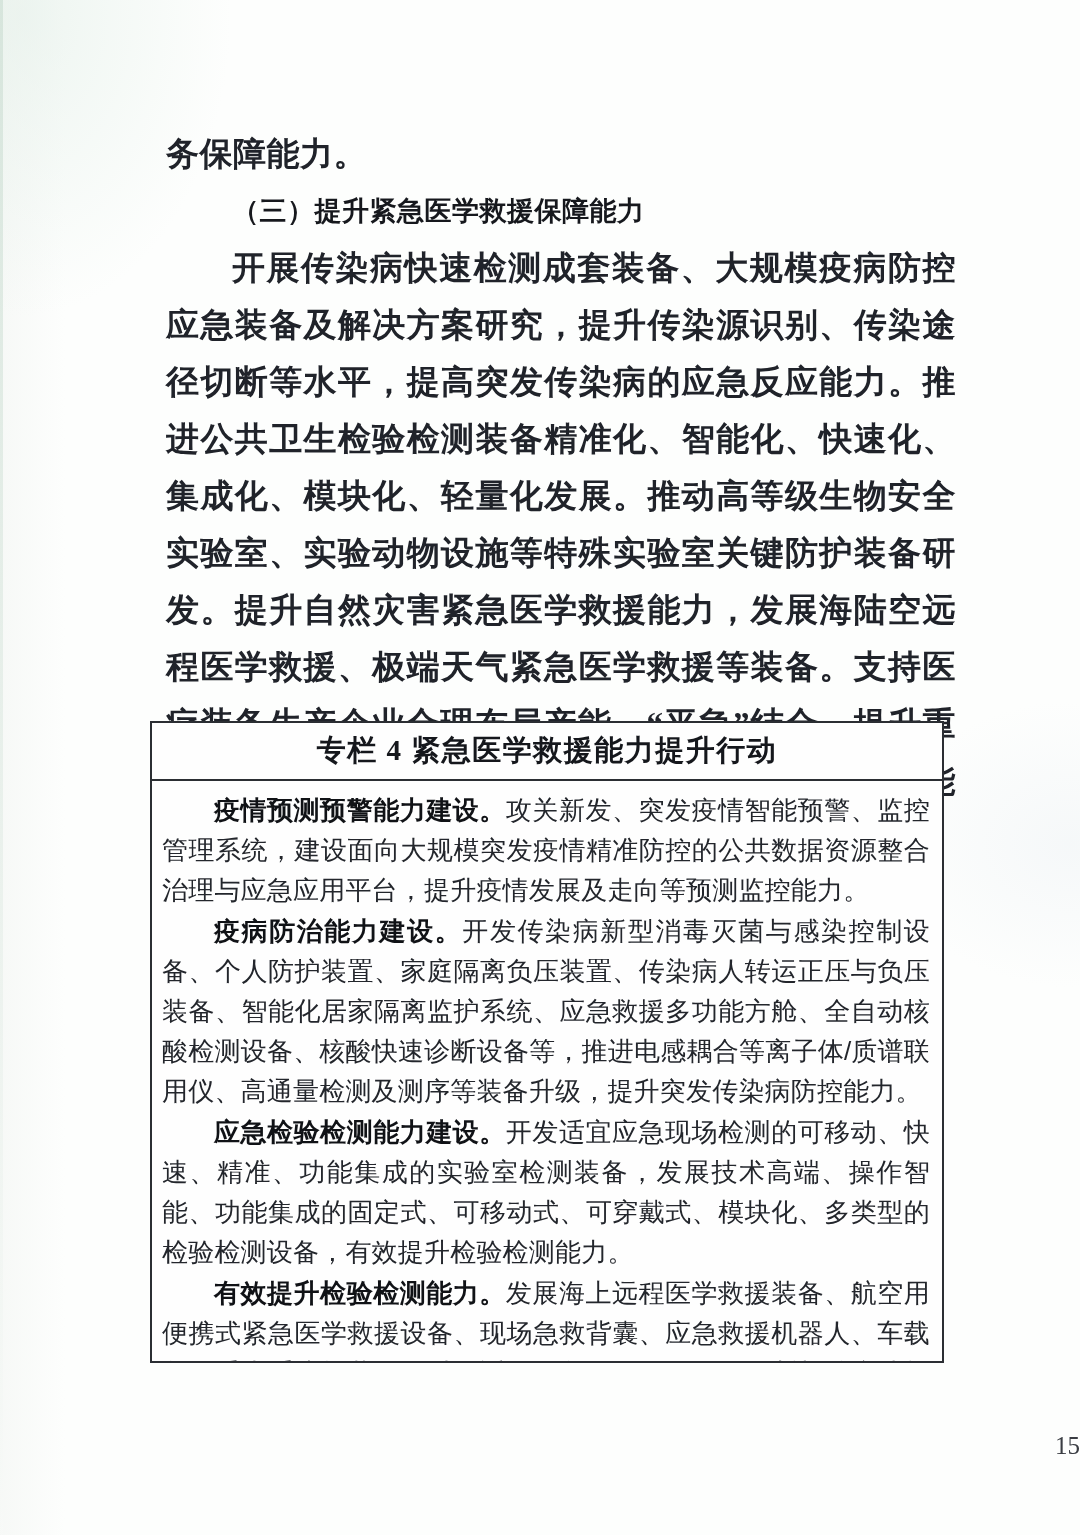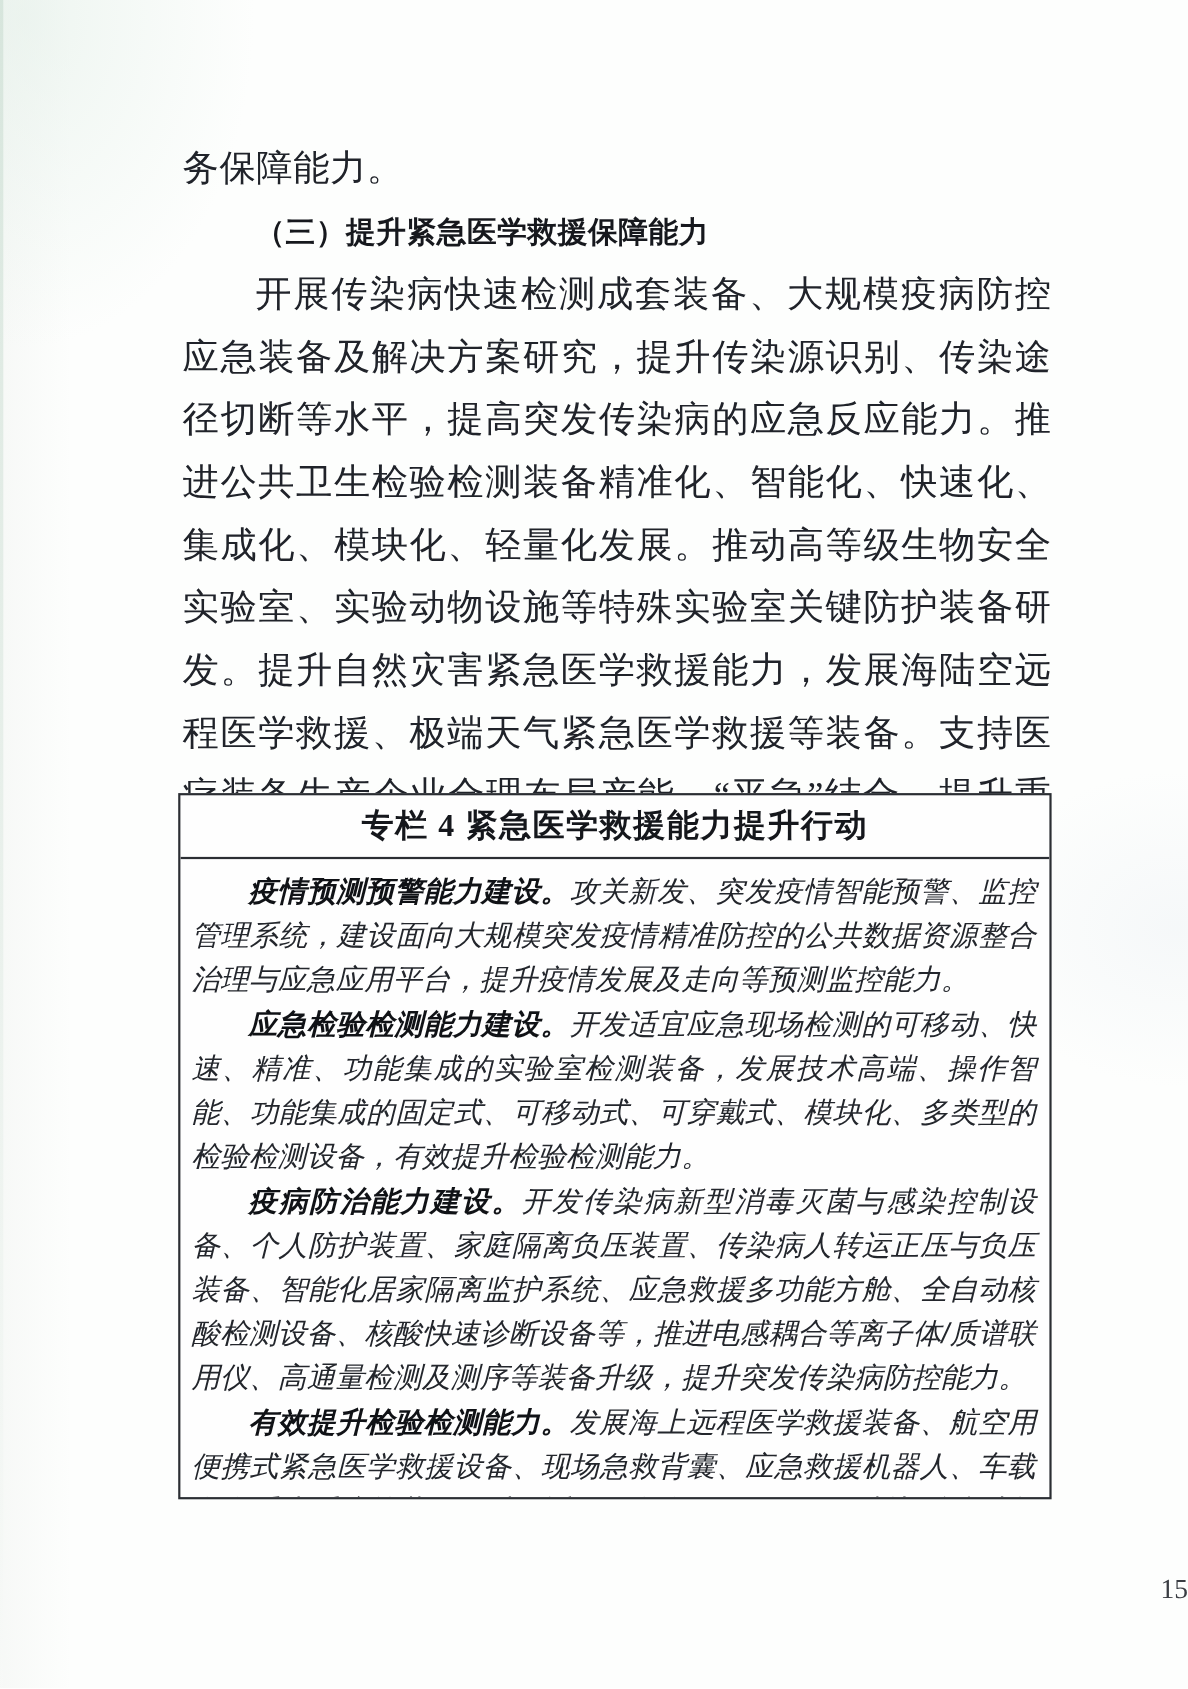--- a/index.html
+++ b/index.html
@@ -44,36 +44,37 @@
   }
   p.bt {
     margin: 0;
     font-size: 33px;
     line-height: 57px;
     letter-spacing: 0.5px;
     text-align: justify;
     text-align-last: left;
     color: #20232a;
     font-family: "Liberation Serif", "DejaVu Serif", serif;
+    font-weight: bold;
   }
   p.bt.indent-2 { text-indent: 66px; }
   p.heading-3 {
     margin: 0;
     font-size: 27px;
     line-height: 57px;
     text-indent: 66px;
     letter-spacing: 0.5px;
     color: #16181d;
     font-weight: 600;
   }
 
   
   .callout {
     position: absolute;
-    left: 162px;
+    left: 150px;
     top: 721px;
     width: 794px;
     height: 642px;
     border: 2.5px solid #2b2e33;
     box-sizing: border-box;
     background: #fefefe;
     overflow: hidden;
   }
   .callout-header {
     height: 58px;
@@ -97,21 +98,20 @@
   p.ct {
     margin: 0 0 1px 0;
     font-size: 26px;
     line-height: 40px;
     text-indent: 52px;
     text-align: justify;
     text-align-last: left;
     color: #23262c;
     font-family: "Liberation Sans", "DejaVu Sans", sans-serif;
     letter-spacing: 0.2px;
-    font-style: italic;
   }
   p.ct b {
     font-weight: 700;
     color: #101216;
   }
 
   
   .page-number {
     position: absolute;
     left: 0;
@@ -147,25 +147,25 @@
       <span class="callout-title">专栏 4  紧急医学救援能力提升行动</span>
     </div>
 
     <div class="callout-body">
 
       <p class="ct">
         <b>疫情预测预警能力建设。</b><span>攻关新发、突发疫情智能预警、监控管理系统，建设面向大规模突发疫情精准防控的公共数据资源整合治理与应急应用平台，提升疫情发展及走向等预测监控能力。</span>
       </p>
 
       <p class="ct">
-        <b>应急检验检测能力建设。</b><span>开发适宜应急现场检测的可移动、快速、精准、功能集成的实验室检测装备，发展技术高端、操作智能、功能集成的固定式、可移动式、可穿戴式、模块化、多类型的检验检测设备，有效提升检验检测能力。</span>
+        <b>疫病防治能力建设。</b><span>开发传染病新型消毒灭菌与感染控制设备、个人防护装置、家庭隔离负压装置、传染病人转运正压与负压装备、智能化居家隔离监护系统、应急救援多功能方舱、全自动核酸检测设备、核酸快速诊断设备等，推进电感耦合等离子体/质谱联用仪、高通量检测及测序等装备升级，提升突发传染病防控能力。</span>
       </p>
 
       <p class="ct">
-        <b>疫病防治能力建设。</b><span>开发传染病新型消毒灭菌与感染控制设备、个人防护装置、家庭隔离负压装置、传染病人转运正压与负压装备、智能化居家隔离监护系统、应急救援多功能方舱、全自动核酸检测设备、核酸快速诊断设备等，推进电感耦合等离子体/质谱联用仪、高通量检测及测序等装备升级，提升突发传染病防控能力。</span>
+        <b>应急检验检测能力建设。</b><span>开发适宜应急现场检测的可移动、快速、精准、功能集成的实验室检测装备，发展技术高端、操作智能、功能集成的固定式、可移动式、可穿戴式、模块化、多类型的检验检测设备，有效提升检验检测能力。</span>
       </p>
 
       <p class="ct">
         <b>有效提升检验检测能力。</b><span>发展海上远程医学救援装备、航空用便携式紧急医学救援设备、现场急救背囊、应急救援机器人、车载急救手术系统等装备，以及适用于急救的具备影像诊断与治疗功能的综合外科复合手术室建设，增强现场急救、快速检测、紧急处理和医疗转运等能力。</span>
       </p>
 
     </div>
   </div>
 
   <div class="page-number">15</div>

